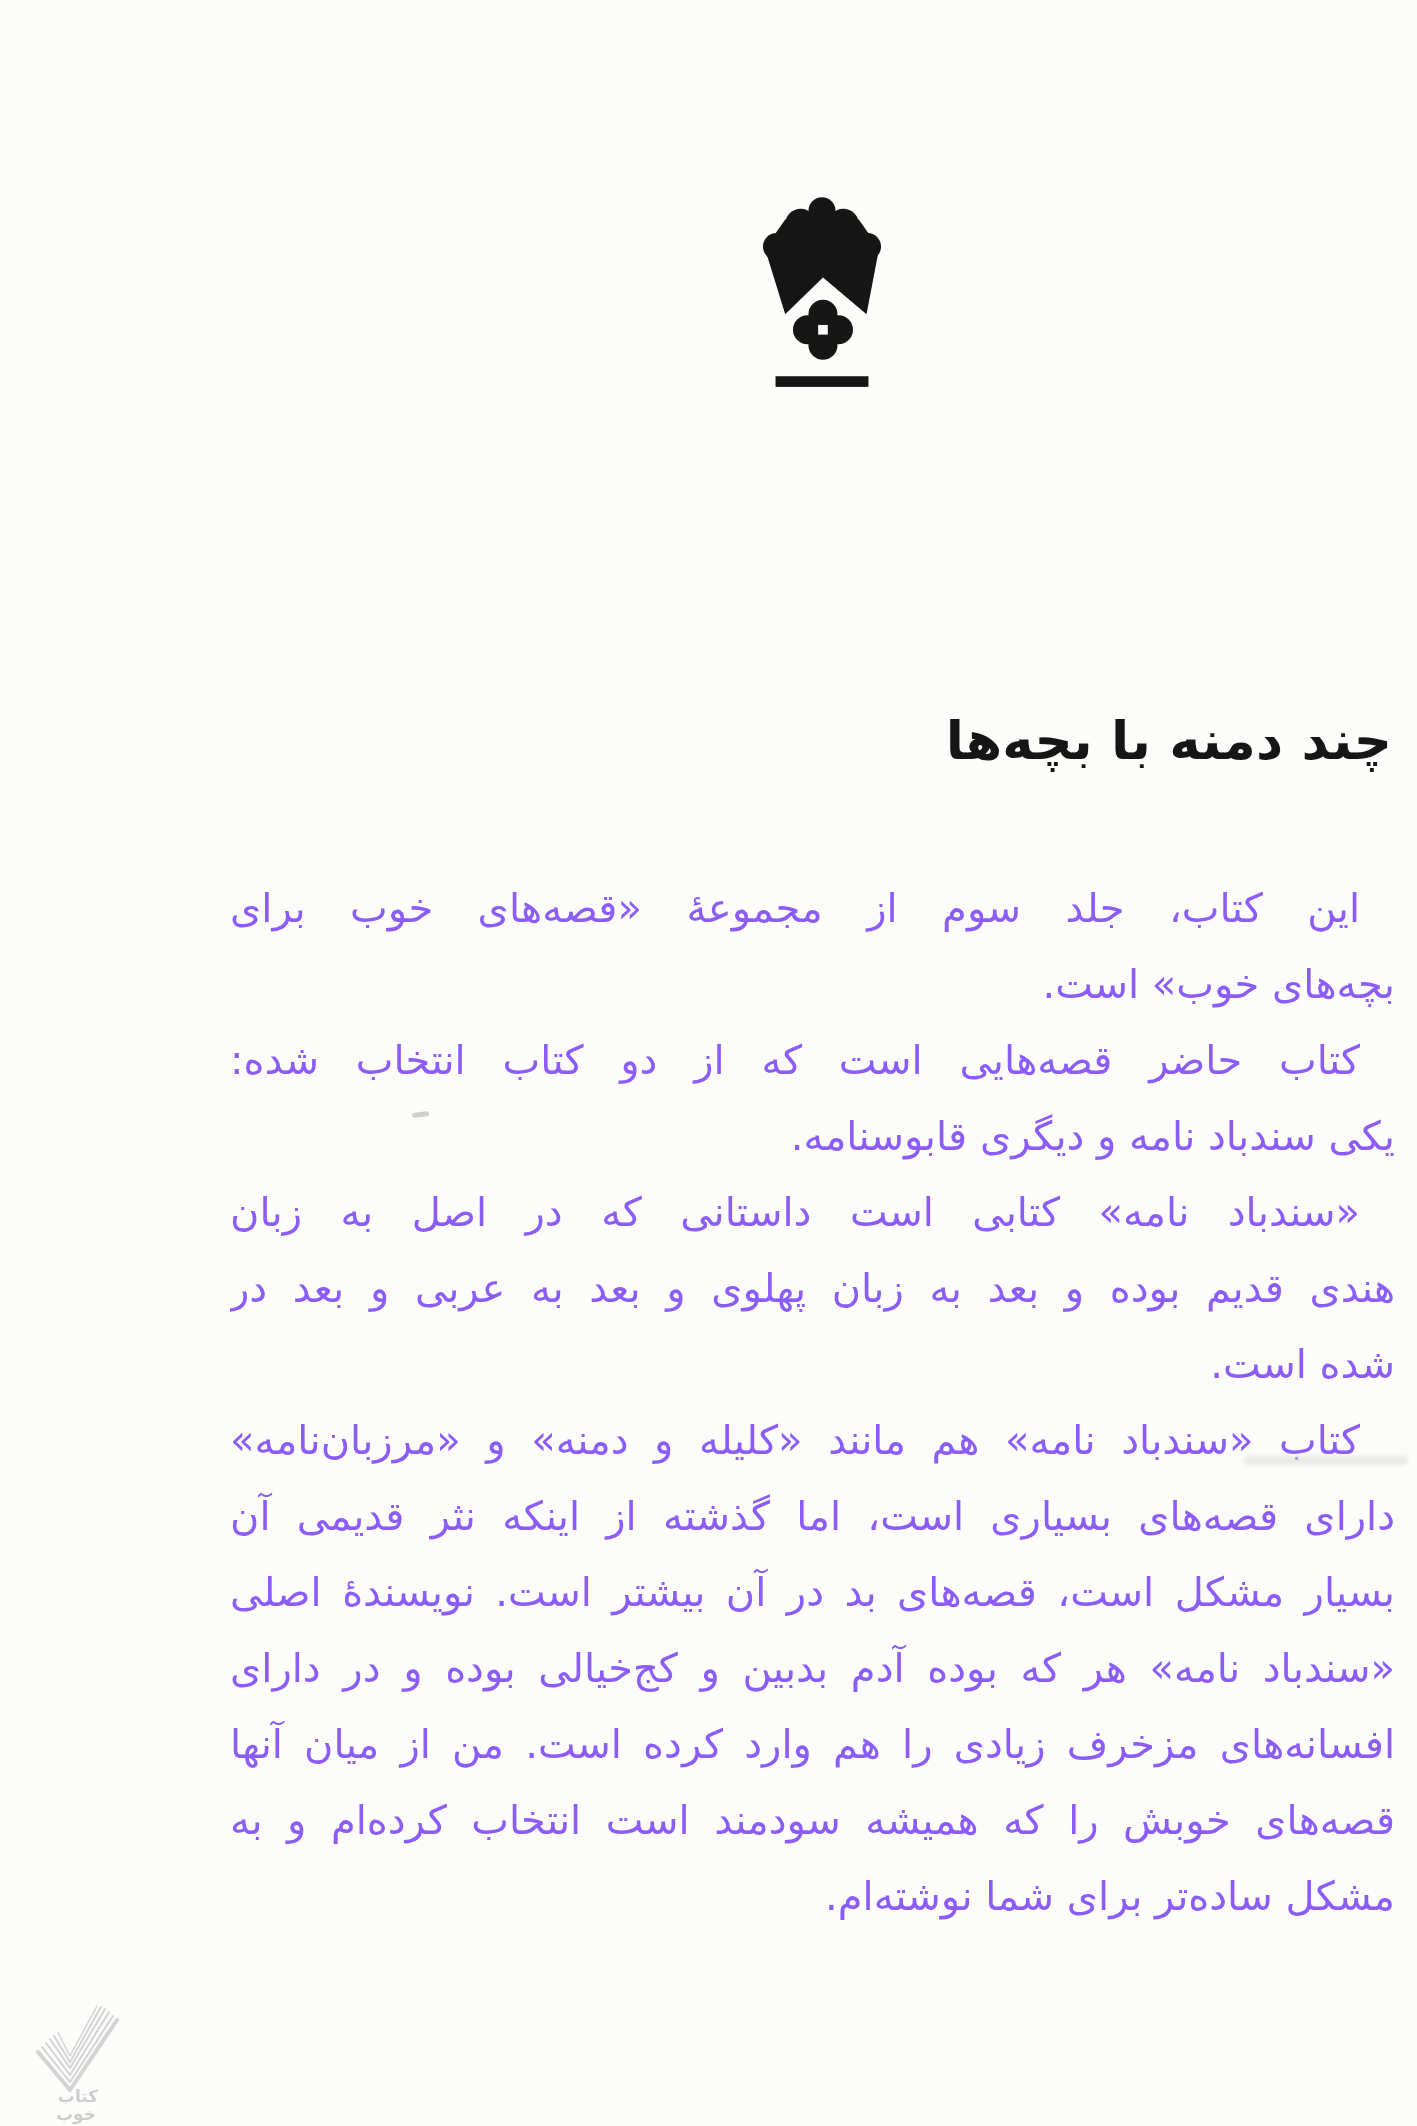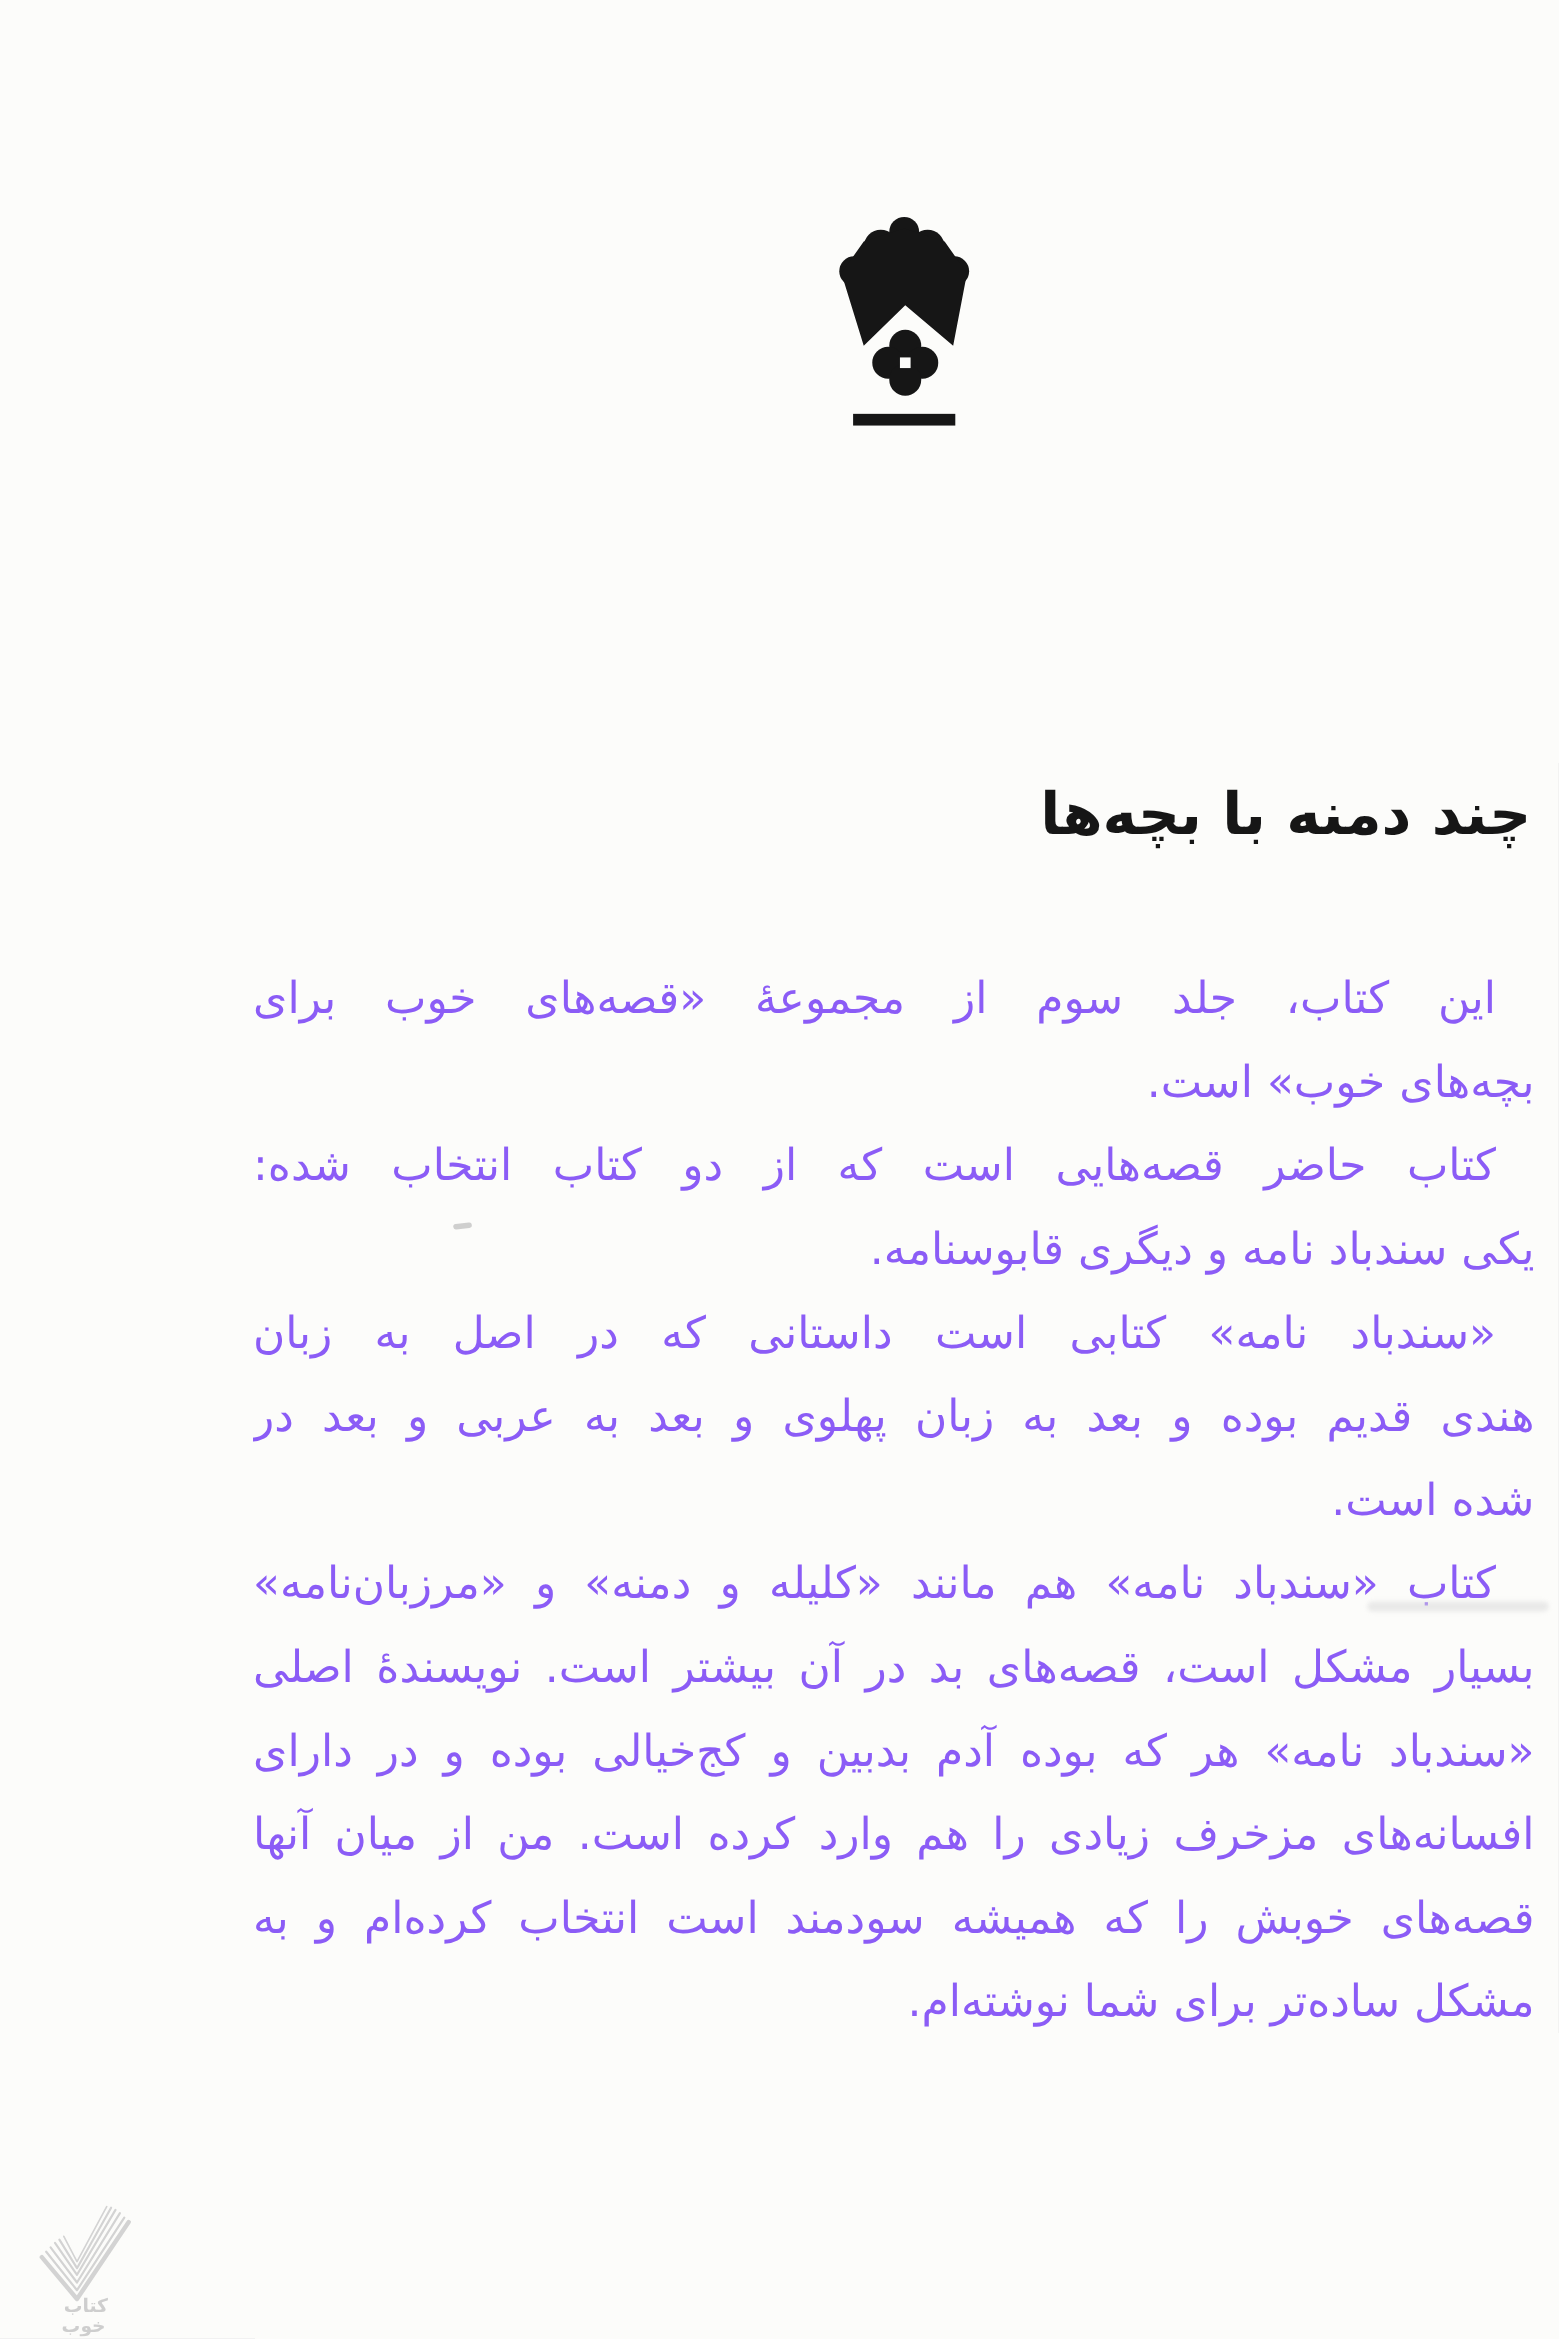--- a/index.html
+++ b/index.html
@@ -87,20 +87,21 @@
         <div class="line first">کتاب حاضر قصه‌هایی است که از دو کتاب انتخاب شده:</div>
         <div class="line last">یکی سندباد نامه و دیگری قابوسنامه.</div>
       </div>
       <div class="para">
         <div class="line first">«سندباد نامه» کتابی است داستانی که در اصل به زبان</div>
         <div class="line">هندی قدیم بوده و بعد به زبان پهلوی و بعد به عربی و بعد در</div>
         <div class="line last">شده است.</div>
       </div>
       <div class="para">
         <div class="line first">کتاب «سندباد نامه» هم مانند «کلیله و دمنه» و «مرزبان‌نامه»</div>
+        <div class="line">دارای قصه‌های بسیاری است، اما گذشته از اینکه نثر قدیمی آن</div>
         <div class="line">بسیار مشکل است، قصه‌های بد در آن بیشتر است. نویسندۀ اصلی</div>
         <div class="line">«سندباد نامه» هر که بوده آدم بدبین و کج‌خیالی بوده و در دارای</div>
         <div class="line">افسانه‌های مزخرف زیادی را هم وارد کرده است. من از میان آنها</div>
         <div class="line">قصه‌های خوبش را که همیشه سودمند است انتخاب کرده‌ام و به</div>
         <div class="line last">مشکل ساده‌تر برای شما نوشته‌ام.</div>
       </div>
     </div>
 
   <div class="speck"></div>
   <div class="smudge"></div>

